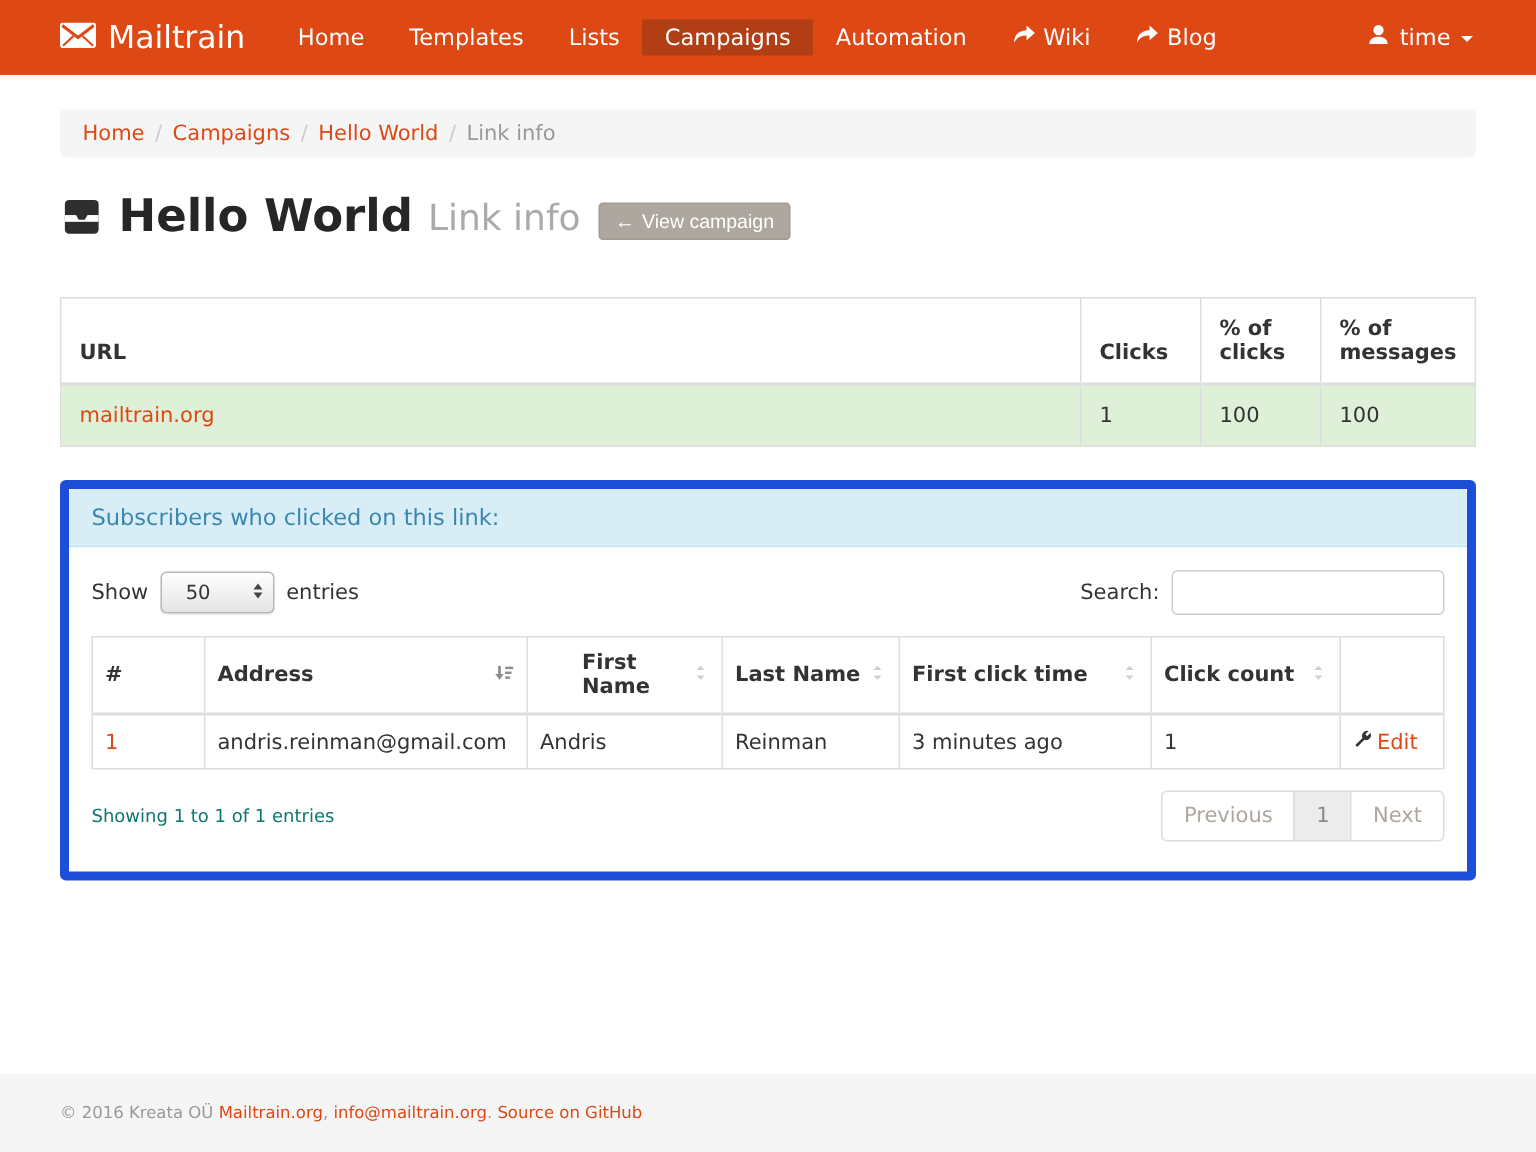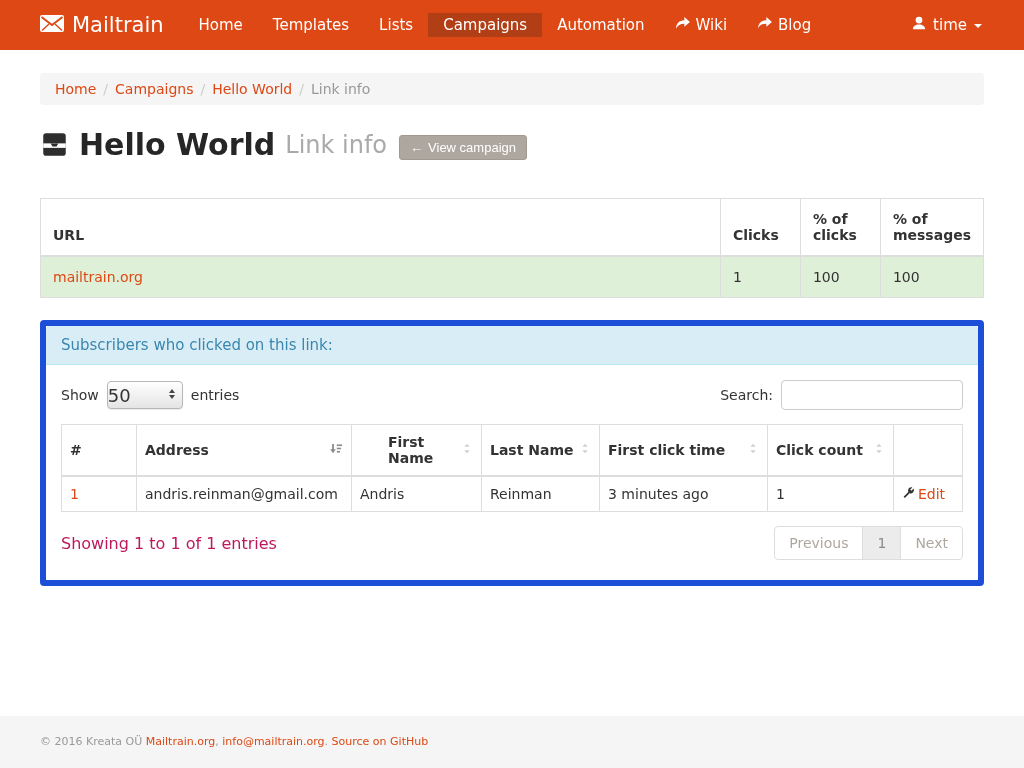--- a/index.html
+++ b/index.html
@@ -43,42 +43,42 @@
   .url-table a { color:#DD4814; }
 
   
   .panel { width:944px; margin:22px auto 0; border:6px solid #1d4ed8; border-radius:4px; background:#fff; }
   .panel-heading { background:#D9EDF7; color:#3A87AD; padding:10px 15px; border-bottom:1px solid #BCE8F1; border-radius:3px 3px 0 0; font-size:15px; }
   .panel-body { padding:15px 15px 20px; }
 
   .dt-controls { display:flex; justify-content:space-between; align-items:center; margin-bottom:14px; }
   .show-group, .search-group { display:flex; align-items:center; gap:8px; font-size:14px; }
   .page-size-select { position:relative; width:76px; height:28px; border:1px solid #B7B7B7; border-radius:4px;
-    background:linear-gradient(#FFFFFF,#E4E4E4); display:flex; align-items:center; padding:0 0; font-size:18px; cursor:pointer;
+    background:linear-gradient(#FFFFFF,#E4E4E4); display:flex; align-items:center; padding:0 16px; font-size:13px; cursor:pointer;
     box-shadow:0 1px 1px rgba(0,0,0,0.08); }
   .spinner-arrows { position:absolute; right:7px; top:7px; display:flex; flex-direction:column; gap:2px; }
   .tri-up { width:0;height:0;border-left:3.5px solid transparent;border-right:3.5px solid transparent;border-bottom:4.5px solid #444; }
   .tri-dn { width:0;height:0;border-left:3.5px solid transparent;border-right:3.5px solid transparent;border-top:4.5px solid #444; }
   .search-input { width:182px; height:30px; border:1px solid #CCC; border-radius:4px; padding:0 8px; font-size:13px; font-family:inherit; }
 
   .data-table { width:100%; border-collapse:collapse; }
   .data-table th, .data-table td { border:1px solid #ddd; padding:9px 8px; text-align:left; font-size:14px; }
   .data-table th { border-bottom-width:2px; font-weight:bold; cursor:pointer; }
   .th-flex { display:flex; justify-content:space-between; align-items:center; gap:4px; }
   .data-table .c-idx { width:75px; }
   .data-table .c-fn { width:130px;padding-left:36px; }
   .data-table .c-ln { width:118px; }
   .data-table .c-fc { width:168px; }
   .data-table .c-cc { width:126px; }
   .data-table .c-act { width:69px; }
   .data-table a { color:#DD4814; }
   .edit-link { display:flex; align-items:center; gap:3px; }
 
   .dt-footer { display:flex; justify-content:space-between; align-items:center; margin-top:14px; }
-  .dt-summary { font-size:16px; color:#be185d; }
+  .dt-summary { font-size:12px; color:#0f766e; }
   .pagination { display:flex; }
   .page-btn { border:1px solid #DDD; background:#fff; color:#AEA79F; font-size:14px; padding:8px 14px; margin-left:-1px; cursor:pointer; }
   .page-btn.first { border-radius:4px 0 0 4px; margin-left:0; }
   .page-btn.last { border-radius:0 4px 4px 0; }
   .page-btn.current { background:#ECECEC; color:#8A8A8A; }
 
   
   .footer { position:absolute; left:0; right:0; bottom:0; background:#F5F5F5; padding:19px 0 20px; }
   .footer-inner { width:944px; margin:0 auto; font-size:11px; color:#999; }
   .footer-inner a { color:#DD4814; }

